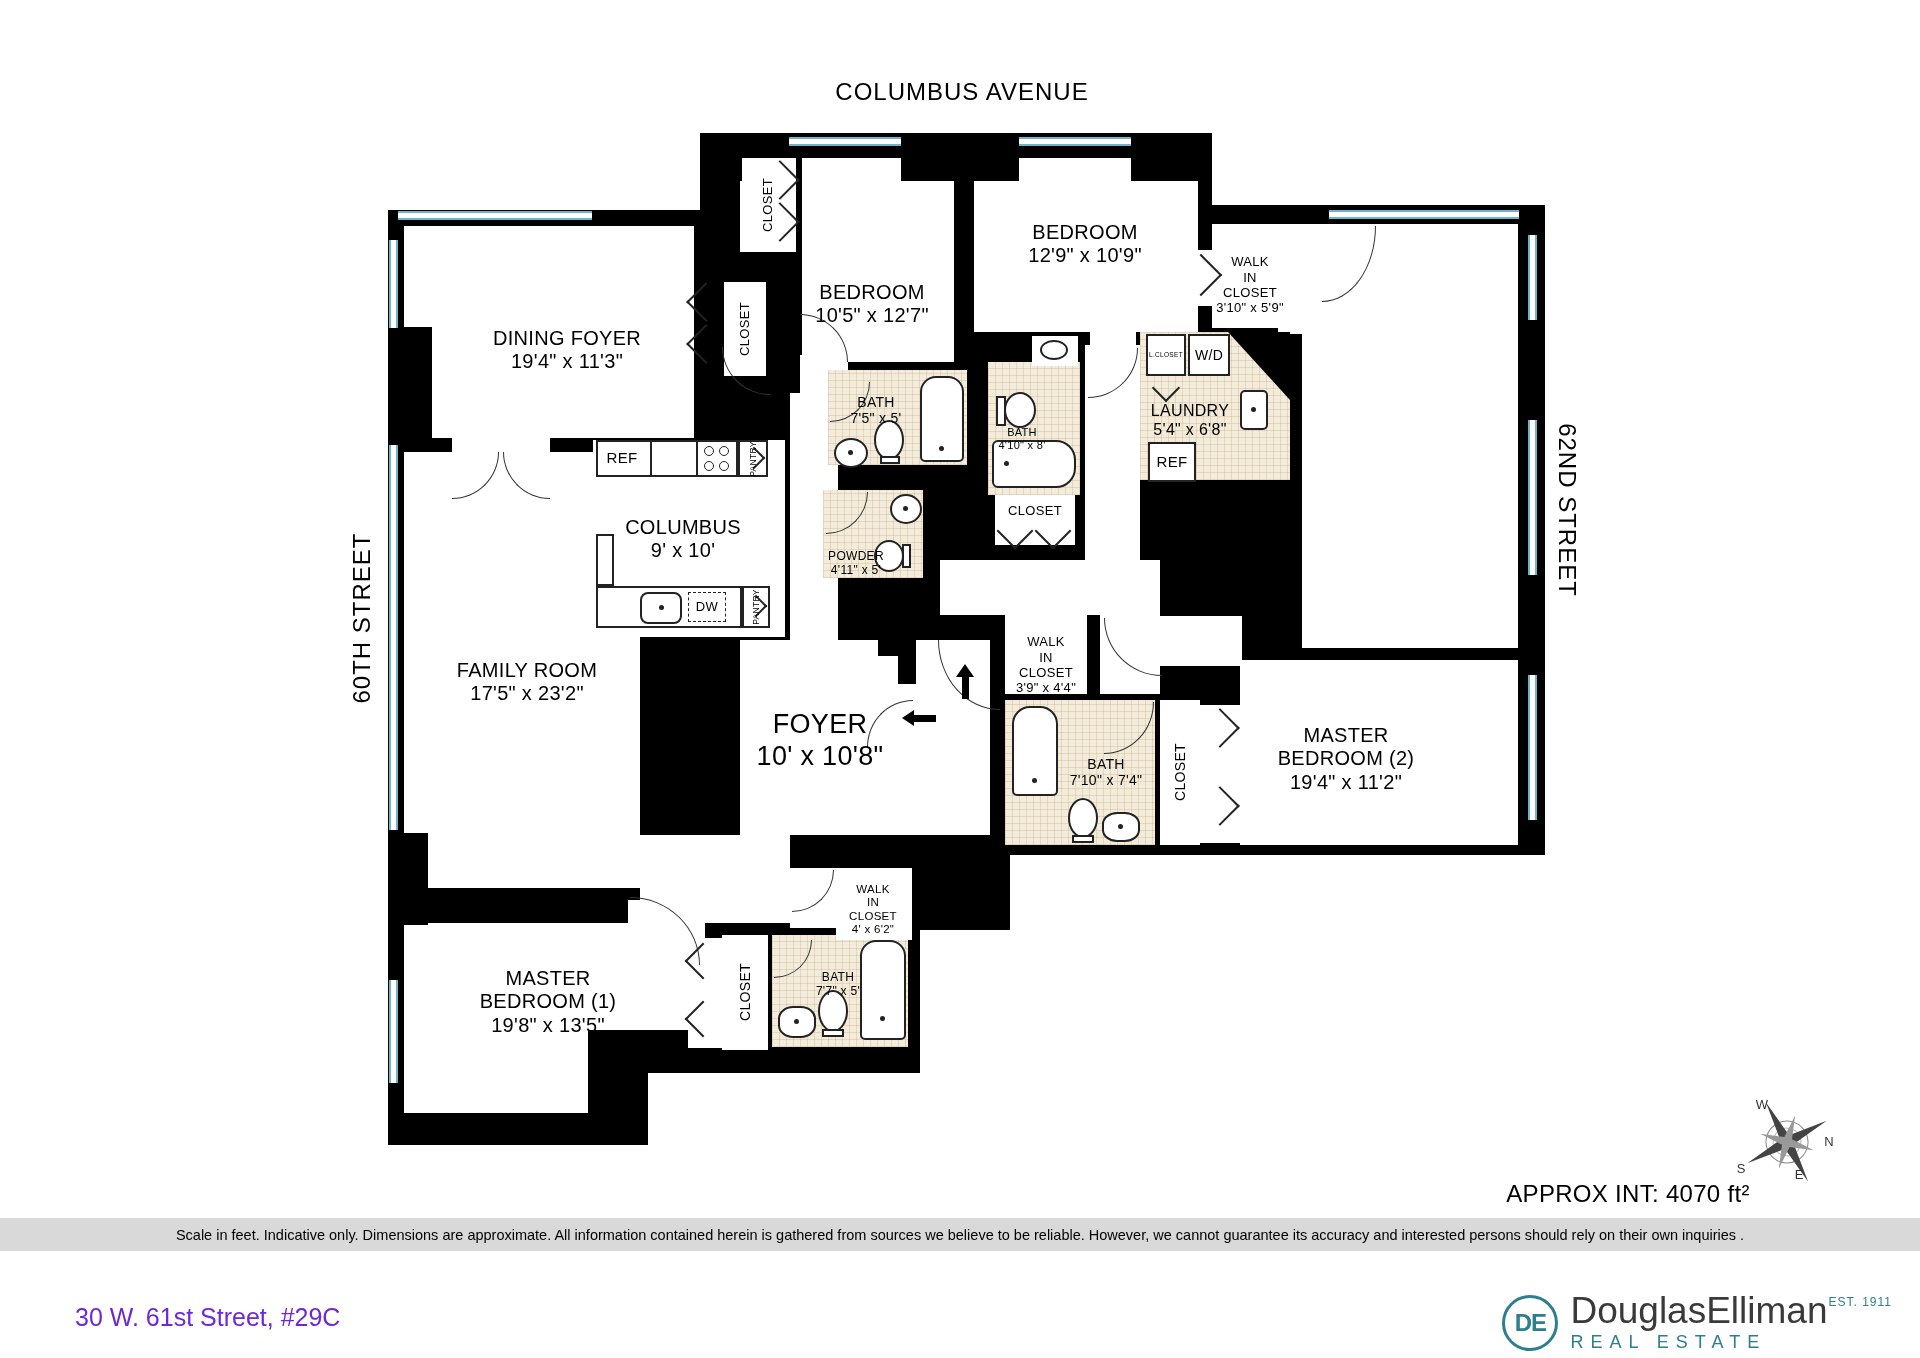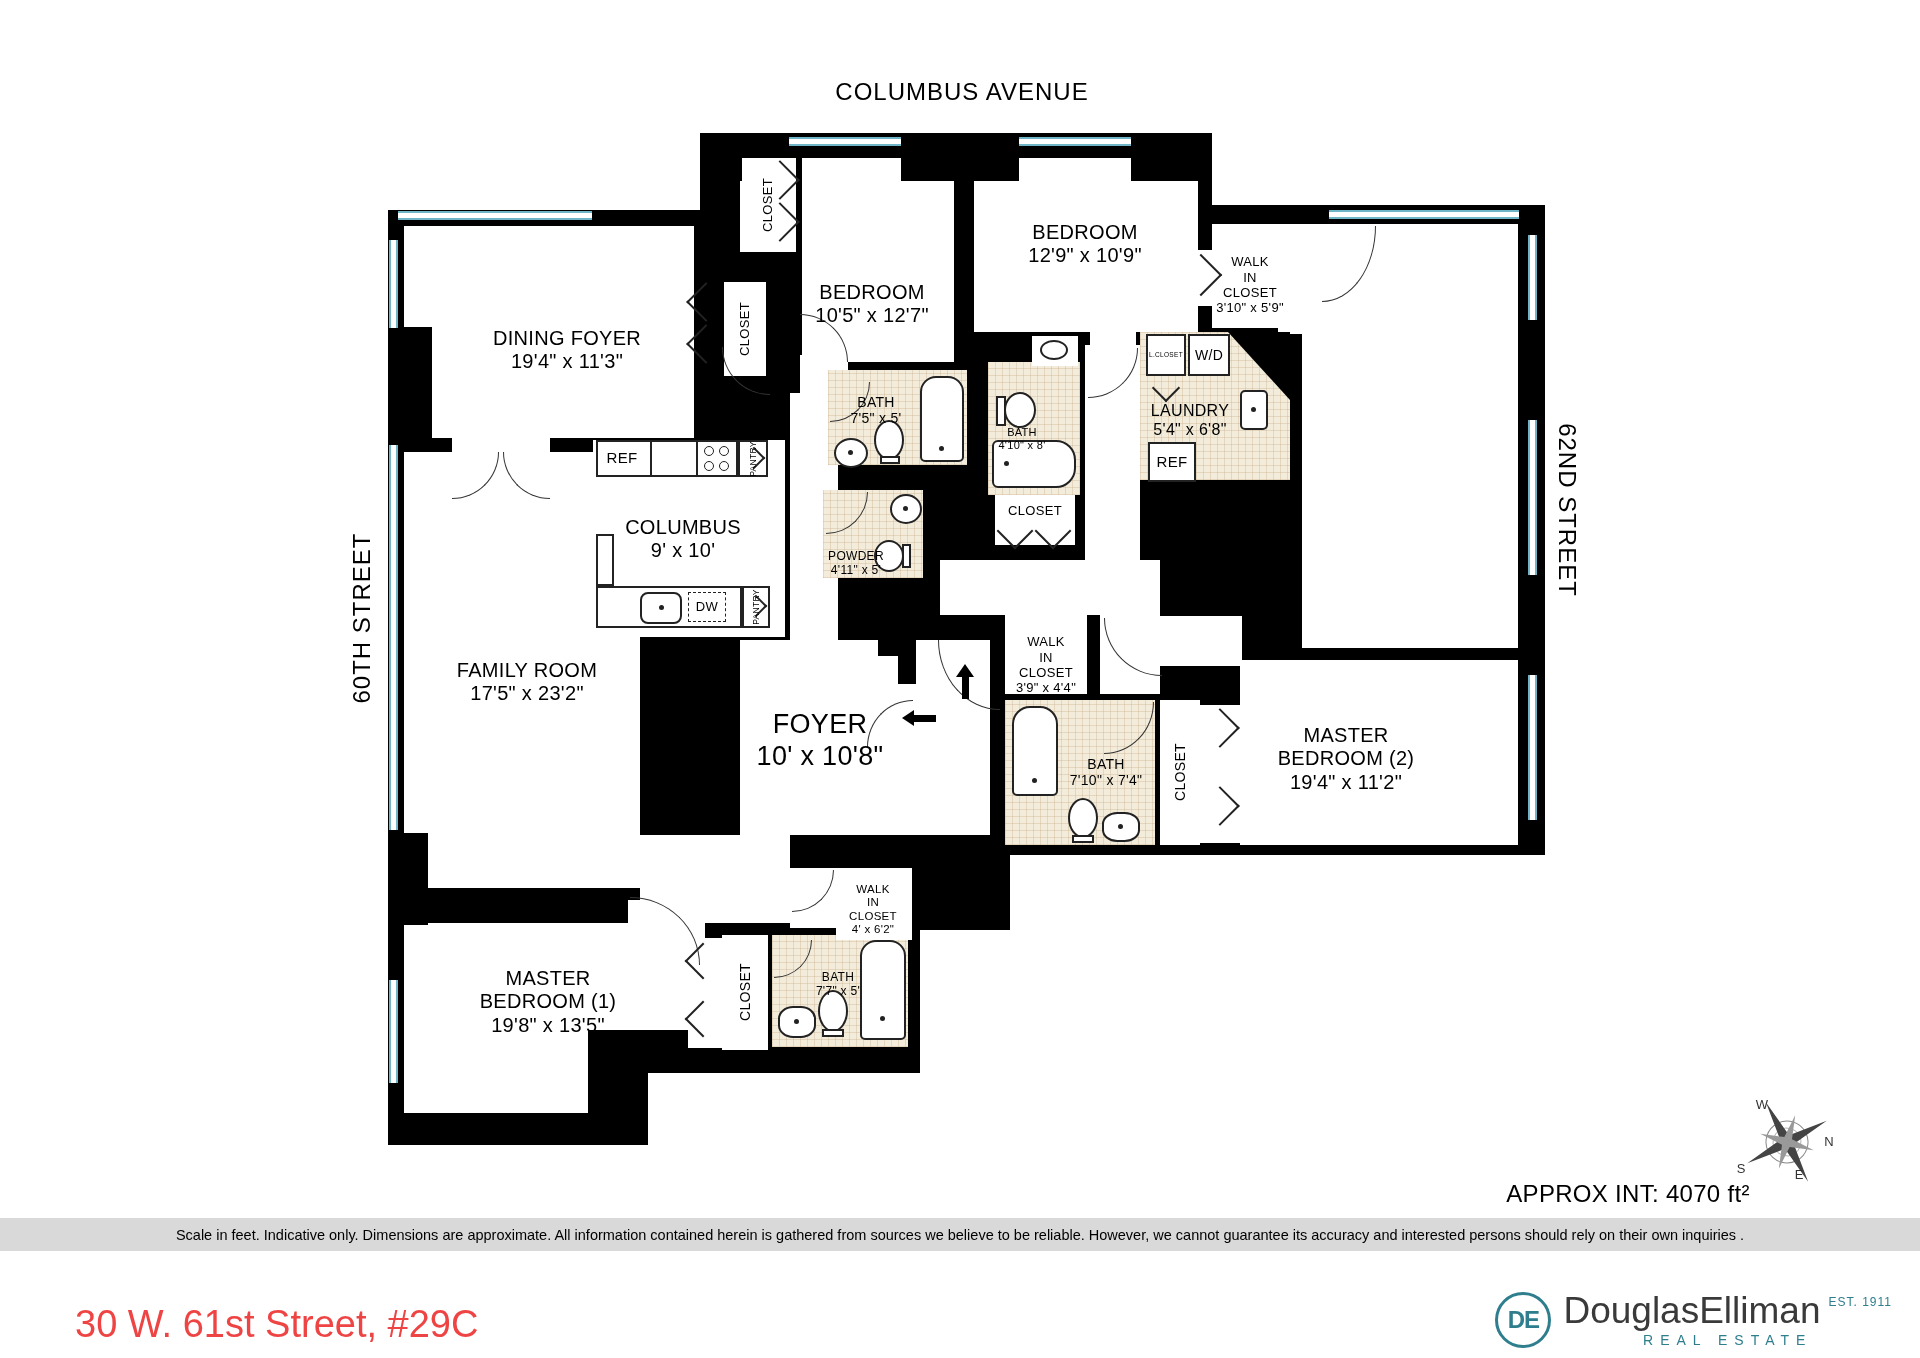--- a/index.html
+++ b/index.html
@@ -26,24 +26,24 @@
   .fx{position:absolute;background:#fff;border:2px solid #222}
   .dash{border-style:dashed;border-width:1.5px}
   .dot{position:absolute;background:#222;border-radius:50%;width:5px;height:5px}
   .ring{position:absolute;width:10px;height:10px;border:1.5px solid #222;border-radius:50%;background:#fff}
   .winh{position:absolute;height:9px;background:#fff;border-top:2px solid #6fb5c7;border-bottom:2px solid #6fb5c7}
   .winv{position:absolute;width:9px;background:#fff;border-left:2px solid #6fb5c7;border-right:2px solid #6fb5c7}
   .band{position:absolute;left:0;width:1920px;background:#d9d9d9;display:flex;align-items:center;justify-content:center}
   .logo{position:absolute;right:28px;top:1292px;display:flex;align-items:center;gap:12px}
   .lg-circle{width:56px;height:56px;border:3px solid #2e7e8e;border-radius:50%;display:flex;align-items:center;
              justify-content:center;color:#2e7e8e;font-size:24px;font-weight:bold;letter-spacing:-1px}
-  .lg-row{display:flex;align-items:flex-start;gap:8px}
+  .lg-row{display:flex;align-items:flex-start;gap:1px}
   .lg-name{font-size:37px;color:#3a3a3a;line-height:1}
   .lg-est{font-size:12px;color:#2e7e8e;margin-top:3px;letter-spacing:1px;white-space:nowrap}
-  .lg-tag{text-align:center;color:#2e7e8e;font-size:14px;letter-spacing:7px;margin-top:3px}
+  .lg-tag{text-align:left;color:#2e7e8e;font-size:18px;letter-spacing:7px;margin-top:3px}
   .cmp{position:absolute;transform:translate(-50%,-50%);font-size:13px;color:#333}
 </style>
 </head>
 <body>
 
 <div class="canvas">
 
   <div class="w" style="left:700px;top:133px;width:512px;height:215px"></div>
   <div class="w" style="left:388px;top:210px;width:324px;height:245px"></div>
   <div class="w" style="left:388px;top:420px;width:400px;height:505px"></div>
@@ -284,21 +284,21 @@
   </div>
   <span class="cmp" style="left:1762px;top:1104px">W</span>
   <span class="cmp" style="left:1829px;top:1141px">N</span>
   <span class="cmp" style="left:1741px;top:1168px">S</span>
   <span class="cmp" style="left:1799px;top:1174px">E</span>
 
   <div class="band" style="top:1218px;height:33px">
     <span style="font-size:14.5px;color:#000">Scale in feet. Indicative only. Dimensions are approximate. All information contained herein is gathered from sources we believe to be reliable. However, we cannot guarantee its accuracy and interested persons should rely on their own inquiries .</span>
   </div>
 
-  <div class="abs" style="left:75px;top:1303px;font-size:38px;color:#ef4444;white-space:nowrap">30 W. 61st Street, #29C</div>
+  <div class="abs" style="left:75px;top:1303px;font-size:25px;color:#6d28d9;white-space:nowrap">30 W. 61st Street, #29C</div>
 
   <div class="logo">
     <div class="lg-circle">
         <span>DE</span>
       </div>
     <div class="lg-text">
       <div class="lg-row">
         <span class="lg-name">DouglasElliman</span>
         <span class="lg-est">EST. 1911</span>
       </div>

